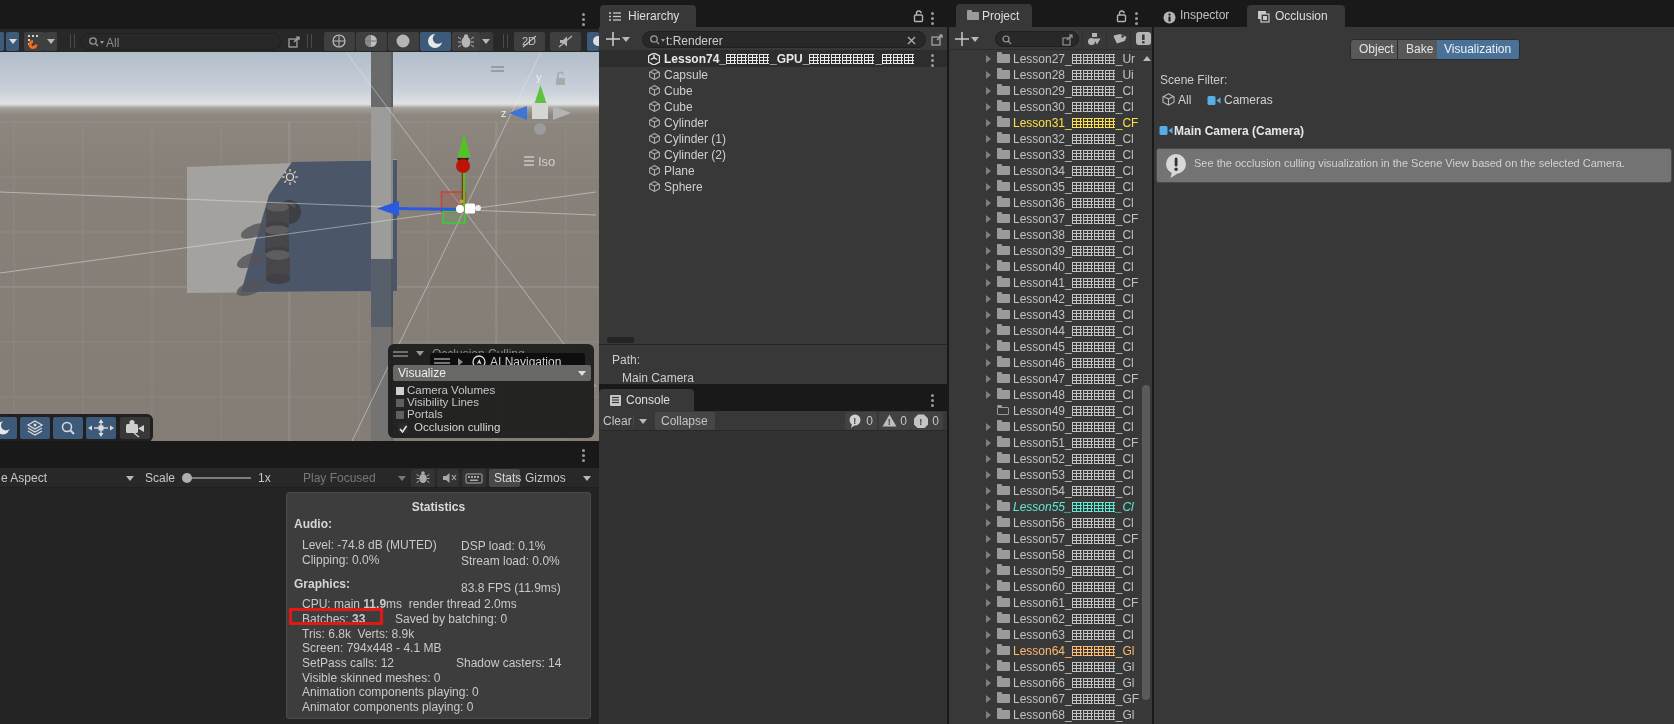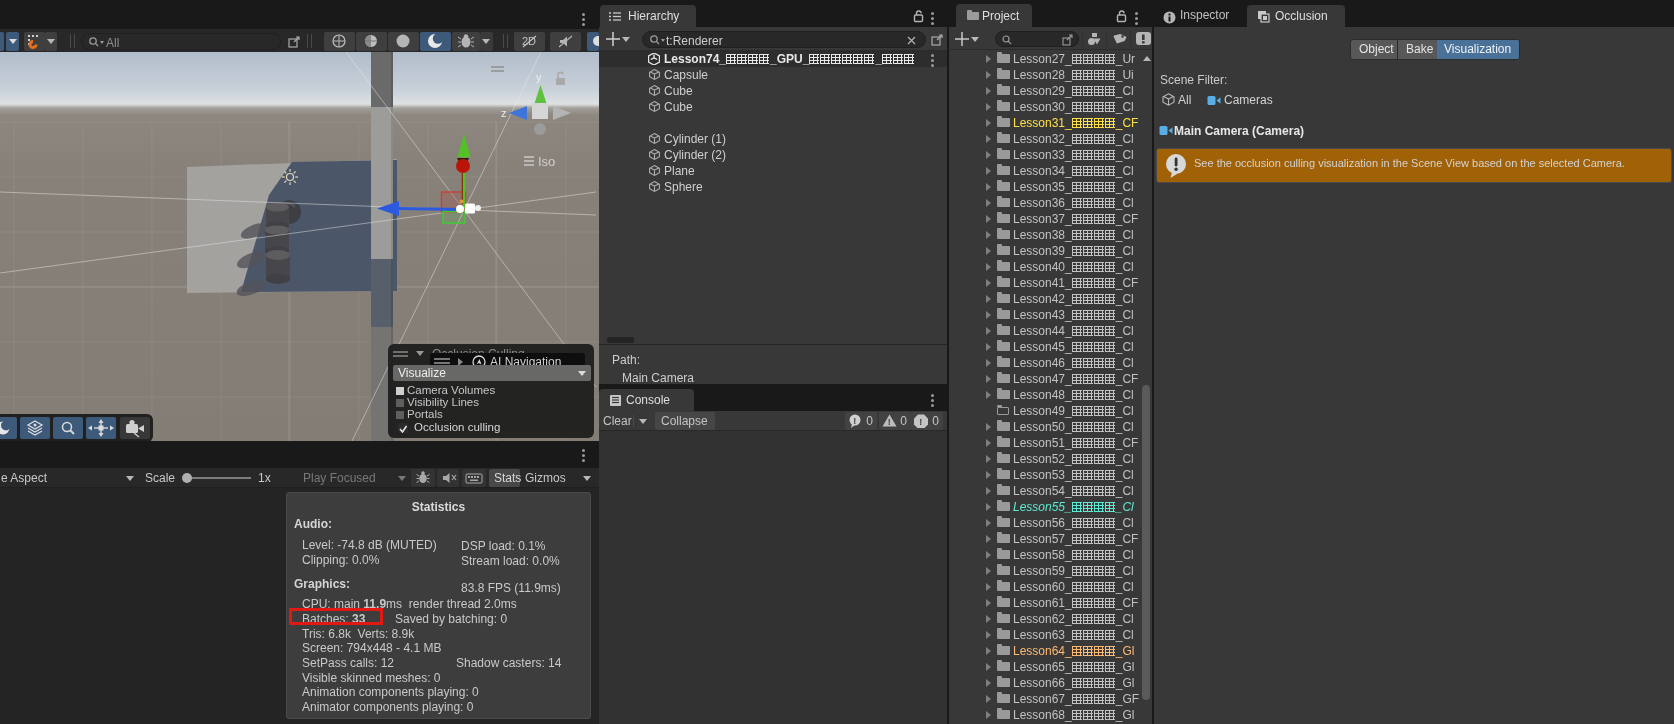--- a/index.html
+++ b/index.html
@@ -457,20 +457,26 @@
           <path d="M5.5 0.6 L10.4 3.3 L10.4 7.7 L5.5 10.4 L0.6 7.7 L0.6 3.3 Z M5.5 5 L1.2 3 M5.5 5 L9.8 3 M5.5 5 L5.5 10" fill="none" stroke="#adadad" stroke-width="1.1"></path>
         </svg>
         <span style="position:absolute;left:65px;top:1px;">Cube</span>
       </div>
       <div class="row" style="left:0;top:99px;width:348px;height:16px;color:#cfcfcf;">
         <svg width="11" height="11" style="position:absolute;left:50px;top:2px;">
           <path d="M5.5 0.6 L10.4 3.3 L10.4 7.7 L5.5 10.4 L0.6 7.7 L0.6 3.3 Z M5.5 5 L1.2 3 M5.5 5 L9.8 3 M5.5 5 L5.5 10" fill="none" stroke="#adadad" stroke-width="1.1"></path>
         </svg>
         <span style="position:absolute;left:65px;top:1px;">Cube</span>
       </div>
+      <div class="row" style="left:0;top:115px;width:348px;height:16px;color:#cfcfcf;">
+        <svg width="11" height="11" style="position:absolute;left:50px;top:2px;">
+          <path d="M5.5 0.6 L10.4 3.3 L10.4 7.7 L5.5 10.4 L0.6 7.7 L0.6 3.3 Z M5.5 5 L1.2 3 M5.5 5 L9.8 3 M5.5 5 L5.5 10" fill="none" stroke="#adadad" stroke-width="1.1"></path>
+        </svg>
+        <span style="position:absolute;left:65px;top:1px;">Cylinder</span>
+      </div>
       <div class="row" style="left:0;top:131px;width:348px;height:16px;color:#cfcfcf;">
         <svg width="11" height="11" style="position:absolute;left:50px;top:2px;">
           <path d="M5.5 0.6 L10.4 3.3 L10.4 7.7 L5.5 10.4 L0.6 7.7 L0.6 3.3 Z M5.5 5 L1.2 3 M5.5 5 L9.8 3 M5.5 5 L5.5 10" fill="none" stroke="#adadad" stroke-width="1.1"></path>
         </svg>
         <span style="position:absolute;left:65px;top:1px;">Cylinder (1)</span>
       </div>
       <div class="row" style="left:0;top:147px;width:348px;height:16px;color:#cfcfcf;">
         <svg width="11" height="11" style="position:absolute;left:50px;top:2px;">
           <path d="M5.5 0.6 L10.4 3.3 L10.4 7.7 L5.5 10.4 L0.6 7.7 L0.6 3.3 Z M5.5 5 L1.2 3 M5.5 5 L9.8 3 M5.5 5 L5.5 10" fill="none" stroke="#adadad" stroke-width="1.1"></path>
         </svg>
@@ -846,21 +852,21 @@
   <svg width="14" height="11" style="position:absolute;left:53px;top:95px;">
         <rect x="0.5" y="1" width="8" height="9" rx="1.5" fill="#57ade4"></rect>
         <path d="M9.5 5.5 L13.5 2.2 L13.5 8.8 Z" fill="#57ade4"></path>
       </svg>
   <span style="position:absolute;left:70px;top:93px;color:#d2d2d2;">Cameras</span>
   <svg width="14" height="11" style="position:absolute;left:5px;top:125px;">
         <rect x="0.5" y="1" width="8" height="9" rx="1.5" fill="#57ade4"></rect>
         <path d="M9.5 5.5 L13.5 2.2 L13.5 8.8 Z" fill="#57ade4"></path>
       </svg>
   <span style="position:absolute;left:20px;top:124px;color:#e6e6e6;font-weight:bold;font-size:12px;">Main Camera (Camera)</span>
-  <div class="abs" style="left:2px;top:148px;width:516px;height:35px;background:#a16207;border:1px solid #4b4b4b;border-radius:3px;">
+  <div class="abs" style="left:2px;top:148px;width:516px;height:35px;background:#737373;border:1px solid #4b4b4b;border-radius:3px;">
     <svg width="23" height="25" style="position:absolute;left:8px;top:4px;">
           <circle cx="11" cy="11" r="10" fill="#d8d8d8"></circle>
           <path d="M7 19 l-1.5 6 7 -4.5 z" fill="#d8d8d8"></path>
           <rect x="9.7" y="4.5" width="2.8" height="9" rx="1.4" fill="#333"></rect>
           <circle cx="11.1" cy="16.3" r="1.7" fill="#333"></circle>
         </svg>
     <span style="position:absolute;left:37px;top:8px;color:#d2d2d2;font-size:11px;">See the occlusion culling visualization in the Scene View based on the selected Camera.</span>
   </div>
 </div>
 

